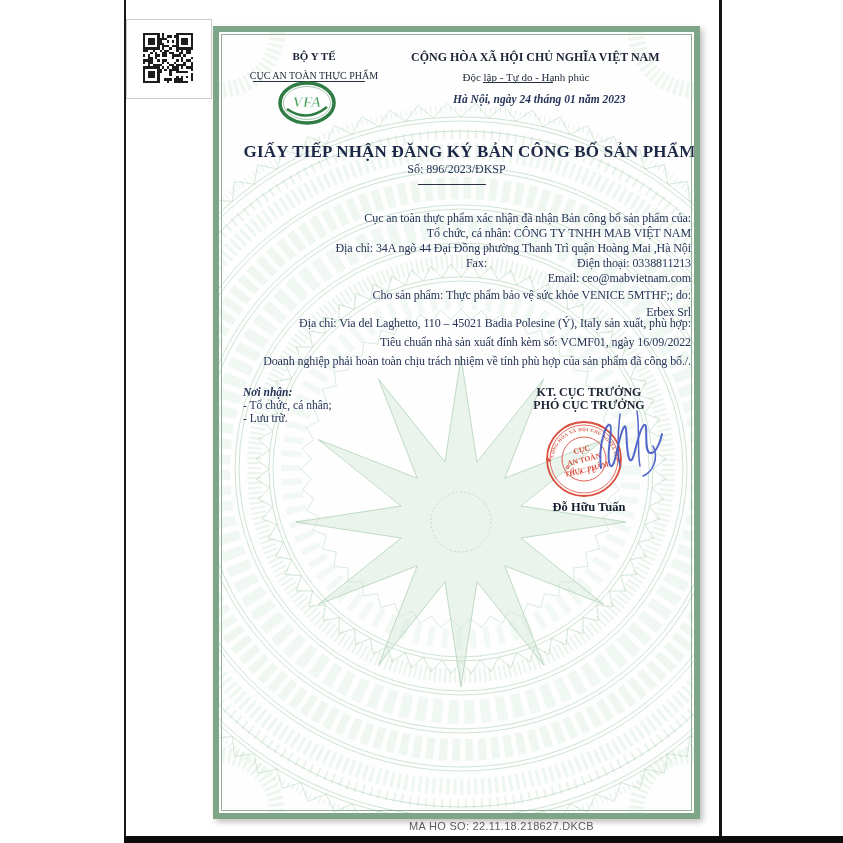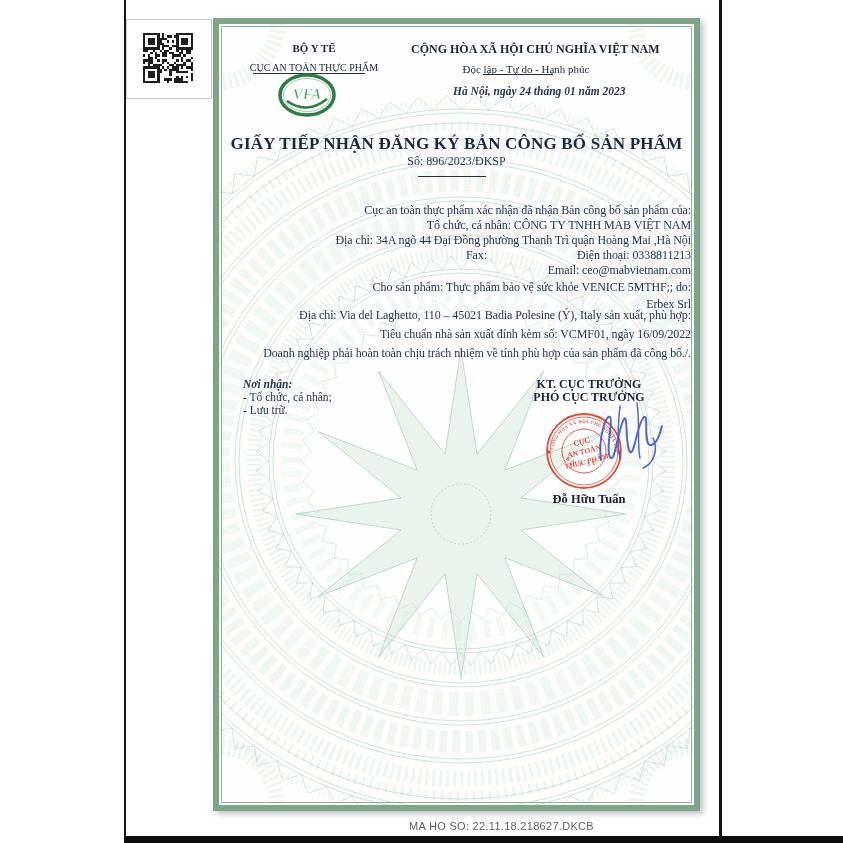--- a/index.html
+++ b/index.html
@@ -11,21 +11,21 @@
   
   .scan-edge-left{left:124px;top:0;width:2px;height:837px;background:#191919;}
   .scan-edge-right{left:719px;top:0;width:3px;height:837px;background:#141414;}
   .scan-bar-bottom{left:124px;top:836px;width:719px;height:7px;background:#0d0d0d;}
   .footer-code{left:254px;top:820px;width:340px;text-align:right;
     font-family:"Liberation Sans", sans-serif;font-size:11px;color:#5f5f5f;letter-spacing:.3px;}
   
   .qr-box{left:126px;top:19px;width:84px;height:78px;background:#fff;border:1px solid #cccccc;}
   .qr-box svg{position:absolute;left:16px;top:13px;width:50px;height:50px;}
   
-  .cert{left:213px;top:18px;width:487px;height:793px;box-sizing:border-box;
+  .cert{left:213px;top:26px;width:487px;height:793px;box-sizing:border-box;
     background:#fdfefd;border:6px solid #7fa588;overflow:hidden;
     box-shadow:3px 3px 6px rgba(0,0,0,.25);}
   .cert-inner-line{position:absolute;left:2px;top:2px;right:2px;bottom:2px;
     border:1px solid rgba(127,165,136,.85);pointer-events:none;z-index:3;}
   #guilloche{position:absolute;left:0;top:0;width:475px;height:781px;z-index:0;}
   .cert > .txt{z-index:2;}
   .txt{position:absolute;color:#273358;}
   
   .hdr-left{left:10px;top:18px;width:170px;text-align:center;}
   .hl1{font-weight:bold;font-size:11px;color:#1c2436;}
@@ -33,21 +33,21 @@
   .hdr-left-rule{left:34px;top:49px;width:112px;border-top:1.5px solid #27313f;}
   .logo{left:56px;top:46px;width:64px;height:52px;}
   .hdr-right{left:192px;top:18px;width:230px;text-align:center;}
   .hr1{font-weight:bold;font-size:12px;color:#1c2436;white-space:nowrap;}
   .hr2{font-weight:normal;font-size:11px;color:#1c2436;margin-top:6px;}
   .hdr-right-rule{left:264px;top:50px;width:70px;border-top:1.5px solid #27313f;}
   .date-line{left:234px;top:61px;width:210px;font-style:italic;font-weight:bold;
     font-size:11.5px;color:#273358;white-space:nowrap;}
   
   .title{left:0;top:110px;width:100%;text-align:center;font-weight:bold;
-    font-size:17px;color:#1c2745;letter-spacing:.2px;white-space:nowrap;}
+    font-size:17px;color:#1c2745;letter-spacing:.2px;white-space:nowrap;padding-left:13px;}
   .doc-number{left:0;top:130px;width:100%;text-align:center;font-size:12px;color:#273358;}
   .number-rule{left:199px;top:152px;width:68px;border-top:1.2px solid #27313f;}
   
   .bl{left:22px;width:450px;font-size:12px;white-space:nowrap;letter-spacing:-.1px;text-align:right;}
   .bl1{top:179px;} .bl2{top:194px;} .bl3{top:209px;} .bl4{top:224px;}
   .bl5{top:239px;} .bl6{top:256px;} .bl7{top:273px;} .bl8{top:284px;}
   .bl9{top:303px;} .bl10{top:322px;}
   .fax{position:absolute;left:225px;top:0;}
   
   .recipients{left:24px;top:353px;font-size:11.5px;}

